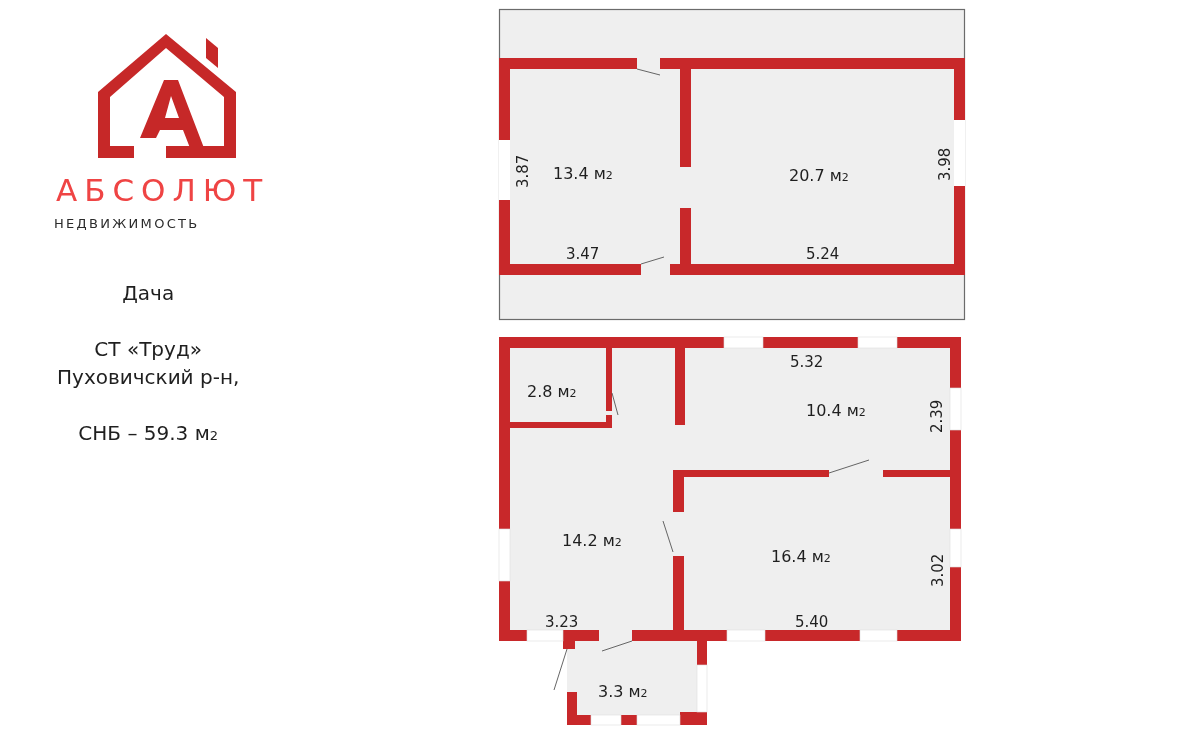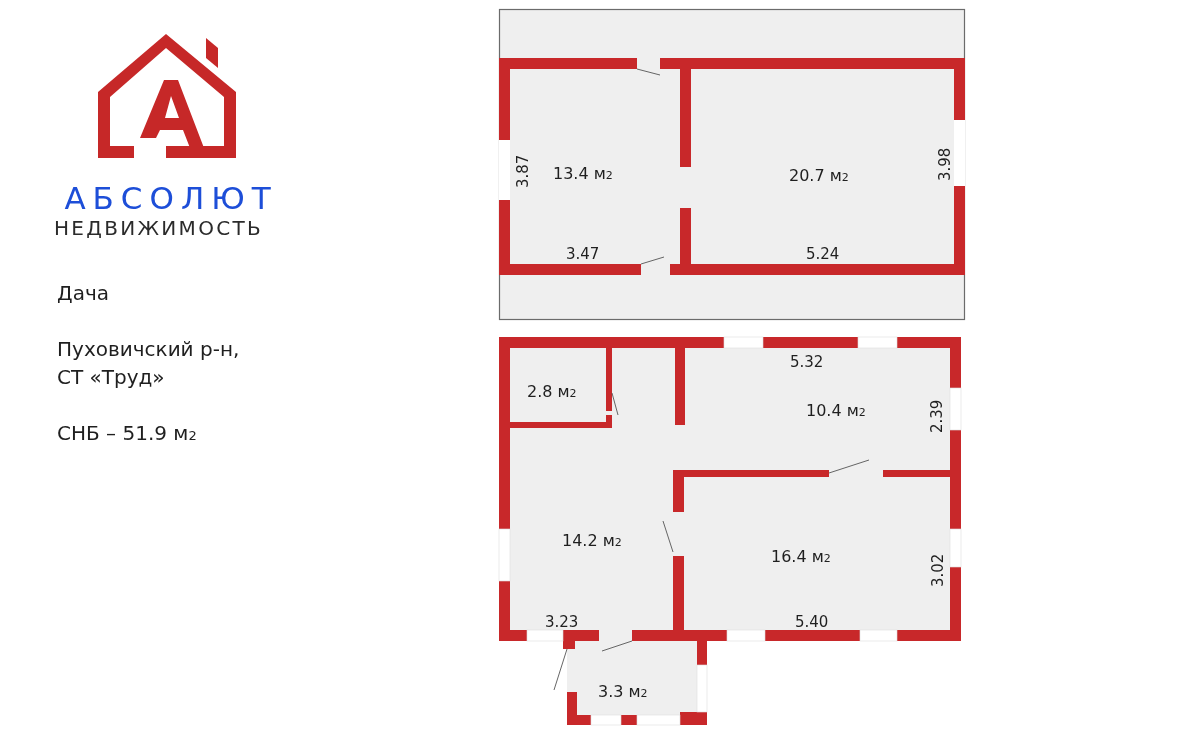--- a/index.html
+++ b/index.html
@@ -5,30 +5,30 @@
   html, body { margin: 0; padding: 0; }
   body {
     width: 1199px; height: 729px; position: relative; overflow: hidden;
     background: #ffffff;
     font-family: "DejaVu Sans", "Liberation Sans", sans-serif;
     color: #1a1a1a;
   }
   .logo { position: absolute; left: 52px; top: 30px; width: 230px; height: 210px; }
   .logo svg { position: absolute; left: 42px; top: 0; }
   .brand-name {
-    position: absolute; left: 4px; top: 150px; width: 230px;
+    position: absolute; left: 4px; top: 142px; width: 230px;
     font-family: "DejaVu Sans", sans-serif; font-size: 31px; letter-spacing: 7px;
-    color: #1d4ed8; font-weight: normal; white-space: nowrap; text-align: center;
+    color: #ef4444; font-weight: normal; white-space: nowrap;
   }
   .brand-sub {
     position: absolute; left: 2px; top: 186px; width: 230px;
-    font-family: "DejaVu Sans", sans-serif; font-size: 20px; letter-spacing: 2.3px;
+    font-family: "DejaVu Sans", sans-serif; font-size: 13px; letter-spacing: 2.3px;
     color: #2b2b2b; white-space: nowrap;
   }
-  .info { position: absolute; left: 57px; top: 279px; font-size: 20px; line-height: 28px; color: #1f1f1f; }
+  .info { position: absolute; left: 57px; top: 279px; font-size: 20px; line-height: 28px; color: #1f1f1f; text-align: center; }
   .info .gap { height: 28px; }
   .info sub { font-size: 13px; vertical-align: baseline; position: relative; top: 0; }
   .plans { position: absolute; left: 0; top: 0; }
   .plans text { font-family: "DejaVu Sans", sans-serif; fill: #1f1f1f; }
 </style>
 </head>
 <body>
 
 <div class="logo">
   <svg width="150" height="135" viewBox="0 0 150 135">
@@ -39,24 +39,24 @@
 
     <path d="M46,108 L70,50 L84,50 L110,118 L96,118 L89,100 L66,100 L62,108 Z M71,88 L85,88 L77,66 Z" fill="#c62828"></path>
   </svg>
   <div class="brand-name">АБСОЛЮТ</div>
   <div class="brand-sub">НЕДВИЖИМОСТЬ</div>
 </div>
 
 <div class="info">
   <div>Дача</div>
   <div class="gap"></div>
+  <div>СТ «Труд»</div>
   <div>Пуховичский р-н,</div>
-  <div>СТ «Труд»</div>
   <div class="gap"></div>
-  <div><span>СНБ – 51.9 м</span><sub>2</sub></div>
+  <div><span>СНБ – 59.3 м</span><sub>2</sub></div>
 </div>
 
 <svg class="plans" width="1199" height="729" viewBox="0 0 1199 729">
 
   <g>
     <rect x="499.5" y="9.5" width="465" height="310" fill="#efefef" stroke="#6b6b6b" stroke-width="1.2"></rect>
     <g fill="#c8282a">
 
       <rect x="499" y="58" width="138" height="11"></rect>
       <rect x="660" y="58" width="305" height="11"></rect>

